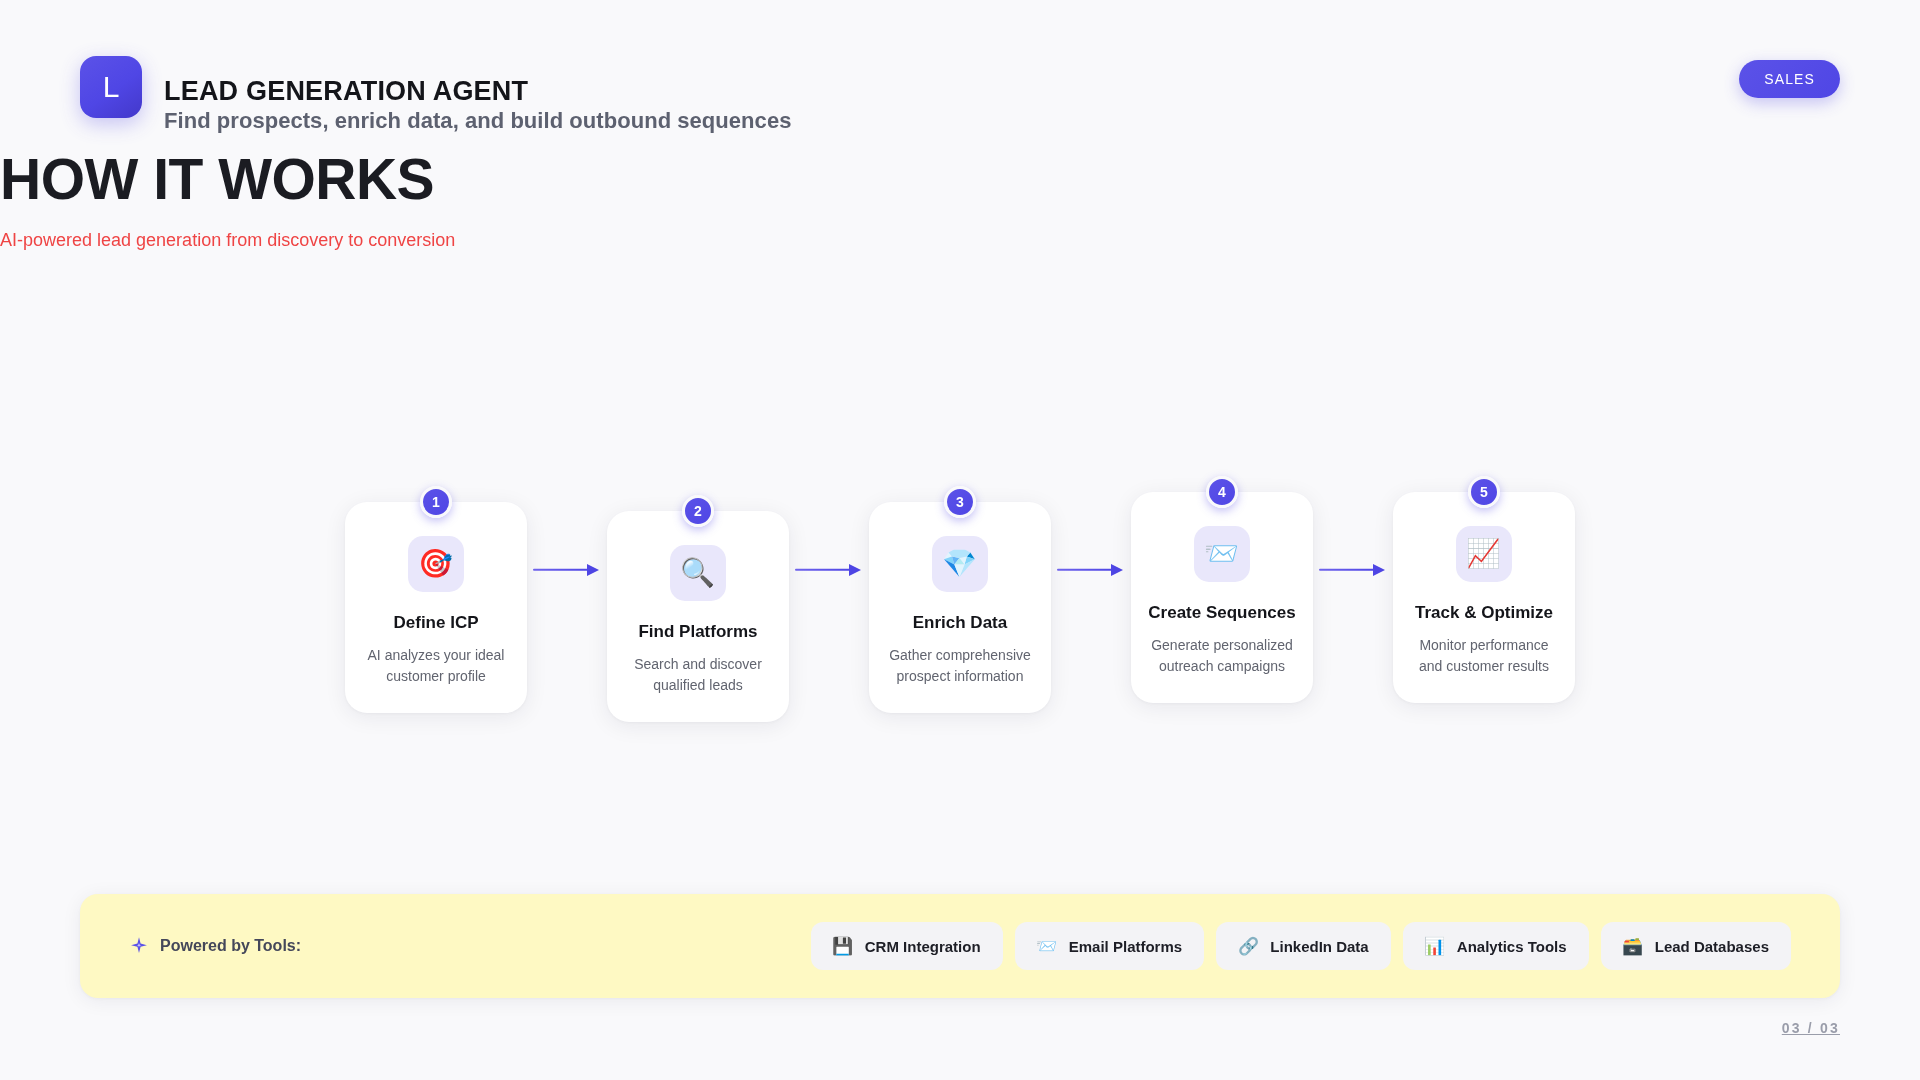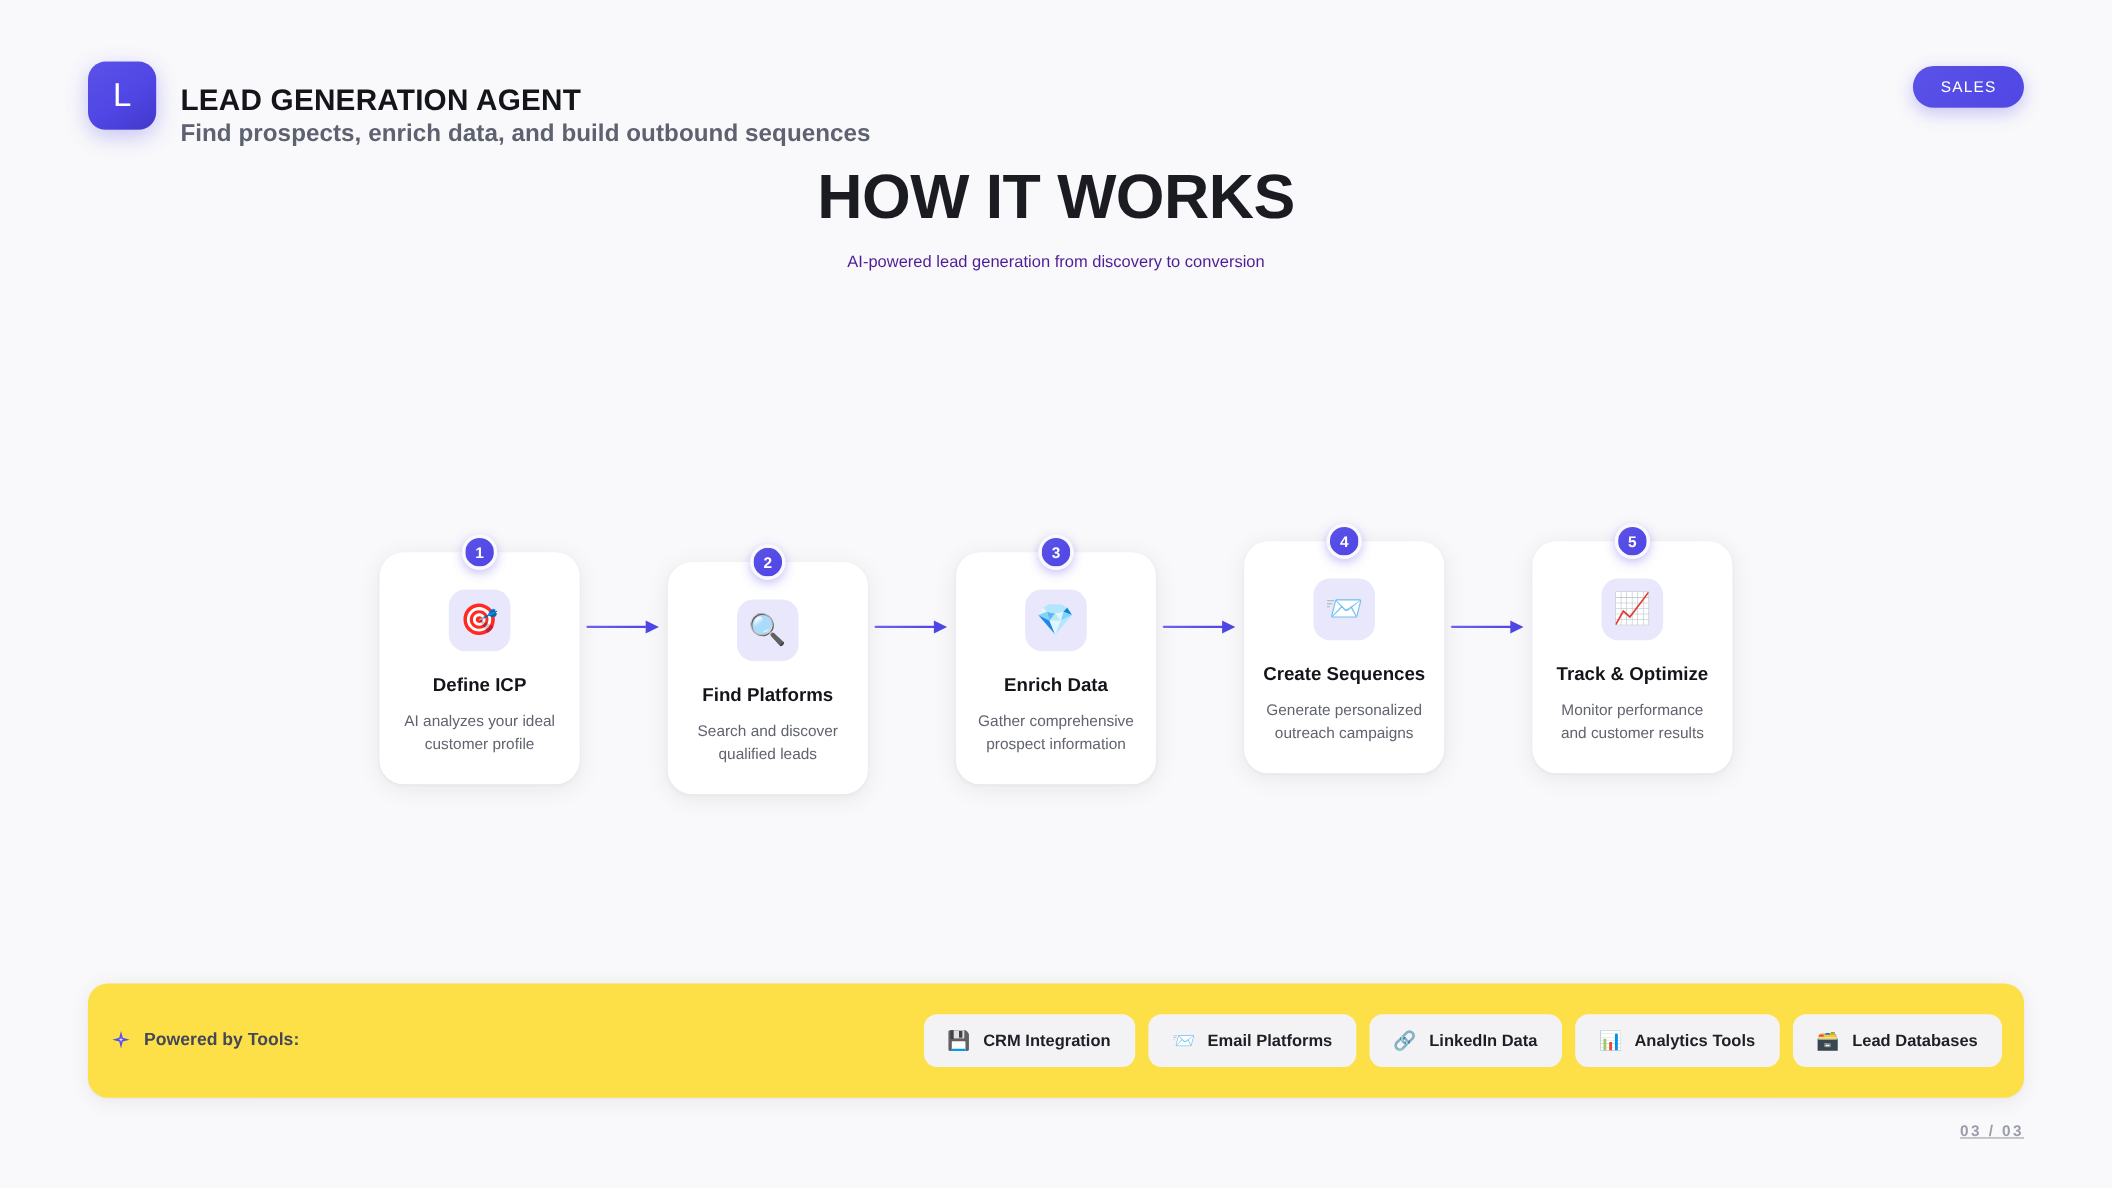--- a/index.html
+++ b/index.html
@@ -40,29 +40,29 @@
     height:38px; padding:0 25px; border-radius:19px;
     background:linear-gradient(135deg,#5b52e8,#4f46e5);
     color:#fff; font-size:14px; font-weight:normal; letter-spacing:1.1px;
     display:flex; align-items:center; justify-content:center;
     box-shadow:0 5px 16px rgba(79,70,229,.30);
   }
 
   
   .titleblock {
     position:absolute; top:148px; left:0; width:1920px;
-    text-align:center;
+    text-align:left;
   }
   .page-title {
     font-size:57px; font-weight:bold; color:#1b1c22;
     letter-spacing:-.5px; line-height:1.1;
   }
   .page-sub {
     margin-top:19px;
-    font-size:15px; color:#4c1d95; font-weight:400;
+    font-size:18px; color:#ef4444; font-weight:400;
   }
 
   
   .flow {
     position:absolute; left:0; top:430px; width:1920px; height:280px;
     display:flex; align-items:center; justify-content:center;
   }
   .step-wrap { position:relative; width:182px; height:280px; }
   .card {
     position:absolute; left:0; width:182px;
@@ -111,24 +111,24 @@
     width:0; height:0;
     border-top:6.5px solid transparent;
     border-bottom:6.5px solid transparent;
     border-left:12px solid #4f46e5;
   }
 
   
   .toolbar {
     position:absolute; left:80px; top:894px;
     width:1760px; height:104px;
-    background:#fde047; border-radius:18px;
+    background:#fef9c3; border-radius:18px;
     box-shadow:0 3px 20px rgba(25,25,60,.065), 0 1px 3px rgba(25,25,60,.035);
     display:flex; align-items:center;
-    padding:0 20px;
+    padding:0 49px;
   }
   .tools-label {
     display:flex; align-items:center; gap:11px;
     font-size:16px; font-weight:bold; color:#44475a;
   }
   .sparkle { width:20px; height:20px; display:block; }
   .chips {
     margin-left:auto; display:flex; align-items:center; gap:12px;
   }
   .chip {

